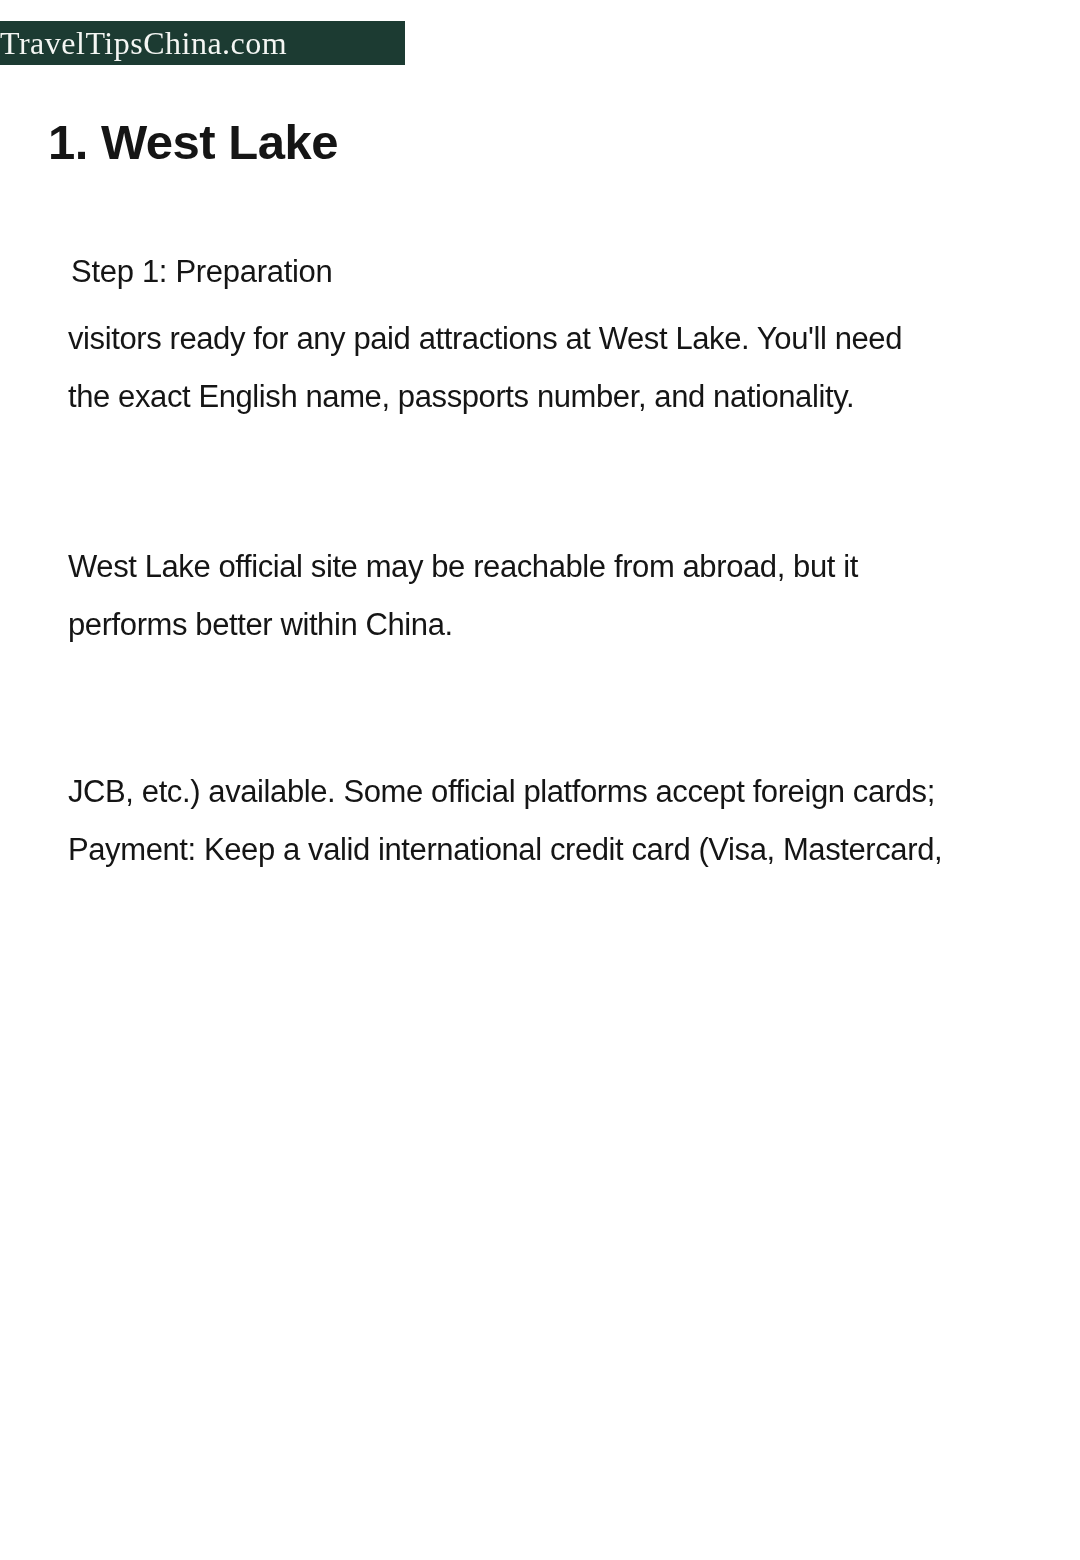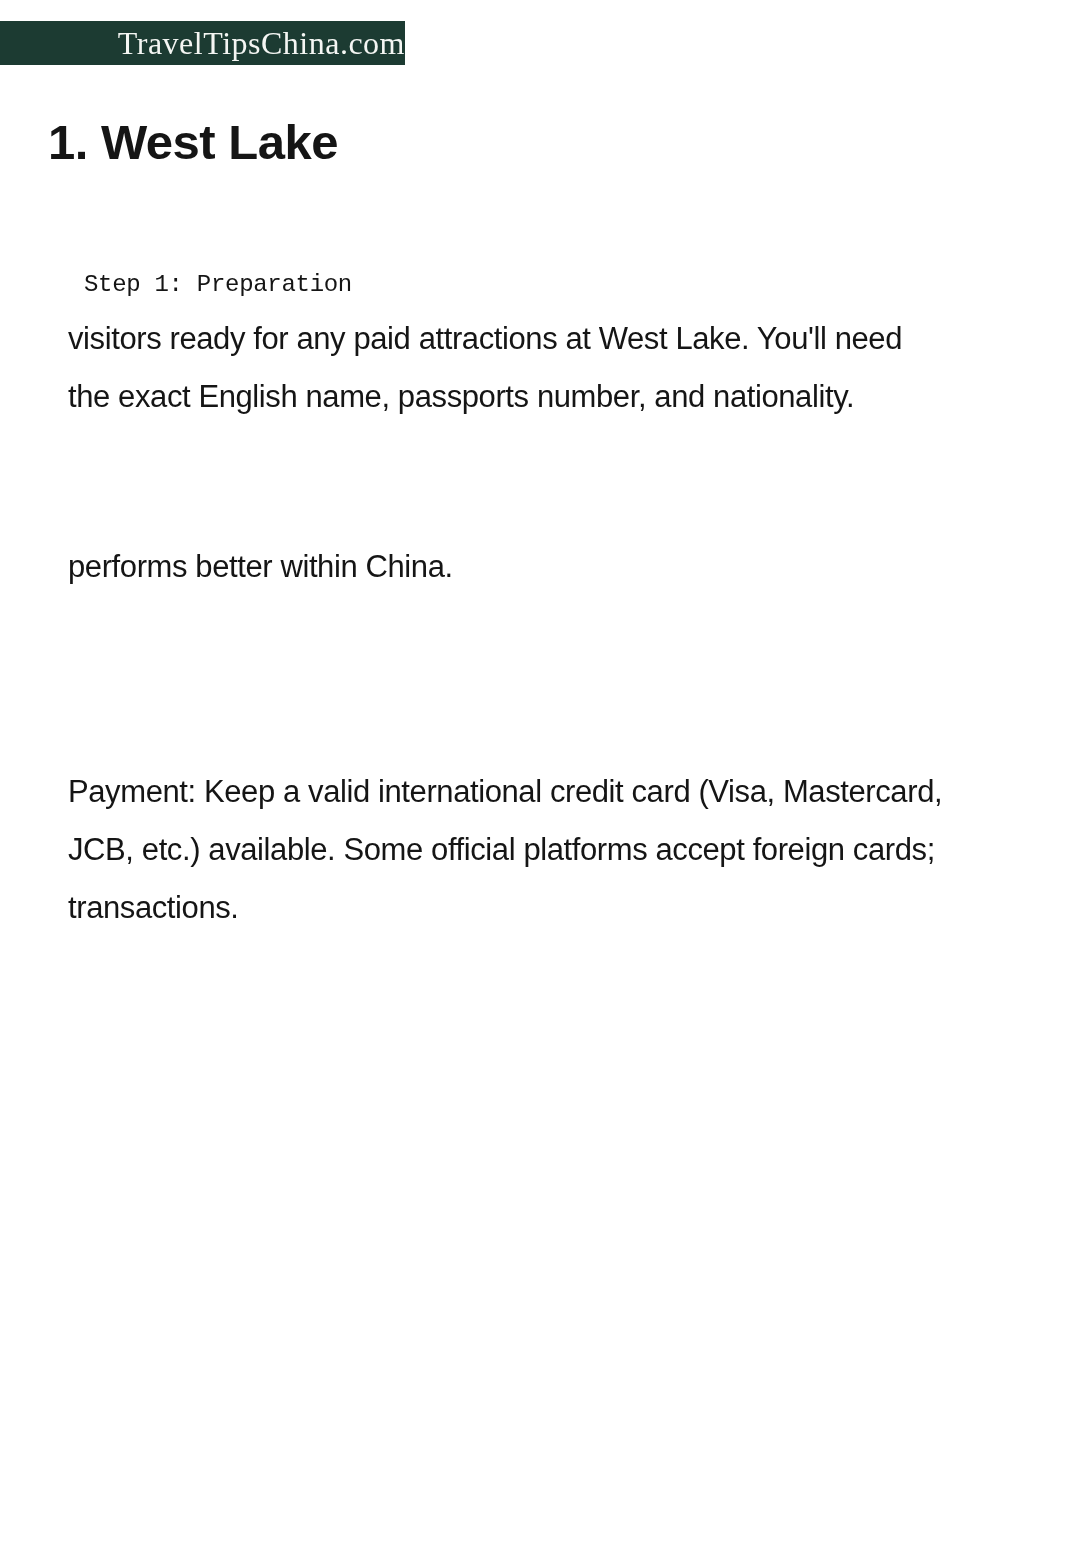--- a/index.html
+++ b/index.html
@@ -13,45 +13,44 @@
     width:1080px;height:1560px;
     background:var(--page-bg);
     font-family:"Liberation Sans",sans-serif;
     position:relative;
     overflow:hidden;
   }
   .banner{
     position:absolute;left:0;top:21px;
     width:405px;height:44px;
     background:var(--banner-bg);
-    display:flex;align-items:center;justify-content:flex-end;
+    display:flex;align-items:center;justify-content:flex-start;
   }
   .banner-brand{
     font-family:"Liberation Serif","DejaVu Serif",serif;
     font-size:32px;
     color:var(--banner-text);
     letter-spacing:0.5px;
     white-space:nowrap;
   }
   .page-title{
     position:absolute;left:48px;top:116px;
     margin:0;
     font-size:49px;line-height:1.1;font-weight:700;
     letter-spacing:-0.5px;
     color:var(--text);
     white-space:nowrap;
   }
   .step-heading{
     position:absolute;left:68px;top:251px;
-    margin:16px;
-    font-size:24px;line-height:35px;font-weight:400;
+    margin:3px;
+    font-size:31px;line-height:35px;font-weight:400;
     letter-spacing:-0.3px;
     color:var(--text);
     white-space:nowrap;
-    font-family:Liberation Mono, monospace;
   }
   .para{
     position:absolute;left:68px;
     margin:0;
     color:var(--text);
   }
   .para-1{top:310px;}
   .para-2{top:538px;}
   .para-3{top:763px;}
   .para .line{
@@ -71,20 +70,20 @@
 <h1 class="page-title">1. West Lake</h1>
 
 <h2 class="step-heading">Step 1: Preparation</h2>
 
 <div class="para para-1">
   <div class="line">visitors ready for any paid attractions at West Lake. You'll need</div>
   <div class="line">the exact English name, passports number, and nationality.</div>
 </div>
 
 <div class="para para-2">
+  <div class="line">West Lake official site may be reachable from abroad, but it</div>
   <div class="line">performs better within China.</div>
 </div>
 
 <div class="para para-3">
+  <div class="line">JCB, etc.) available. Some official platforms accept foreign cards;</div>
   <div class="line">Payment: Keep a valid international credit card (Visa, Mastercard,</div>
-  <div class="line">JCB, etc.) available. Some official platforms accept foreign cards;</div>
-  <div class="line">transactions.</div>
 </div>
 
 </body></html>

